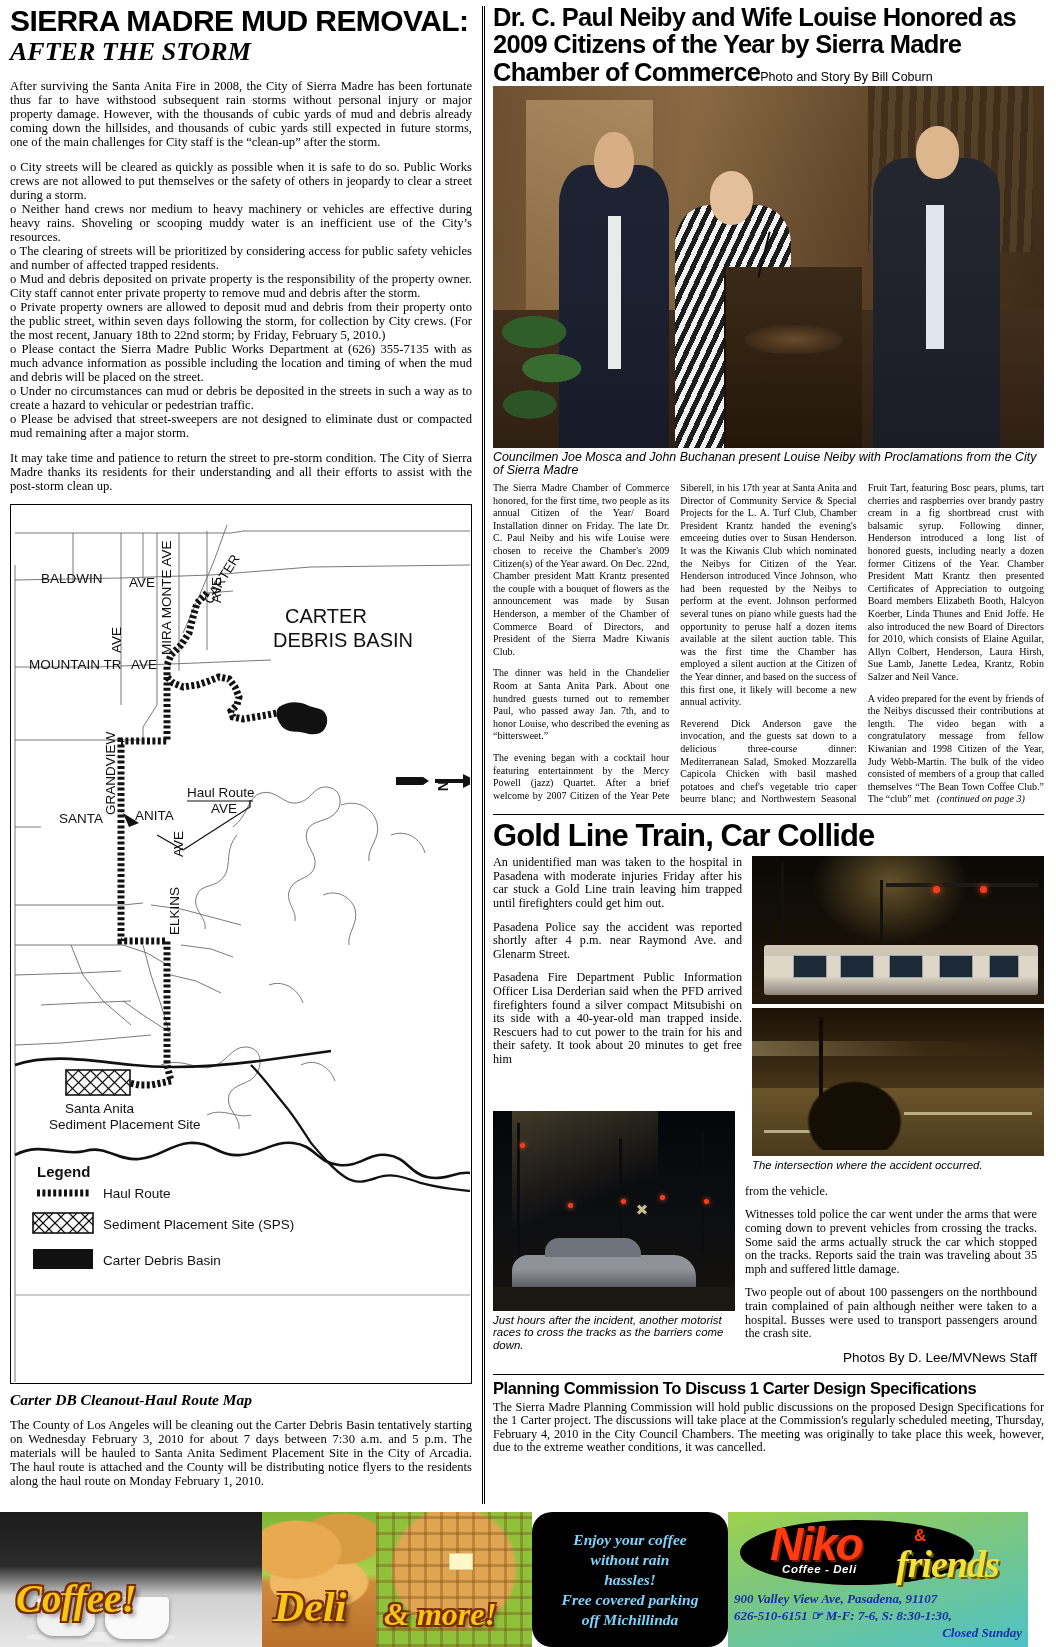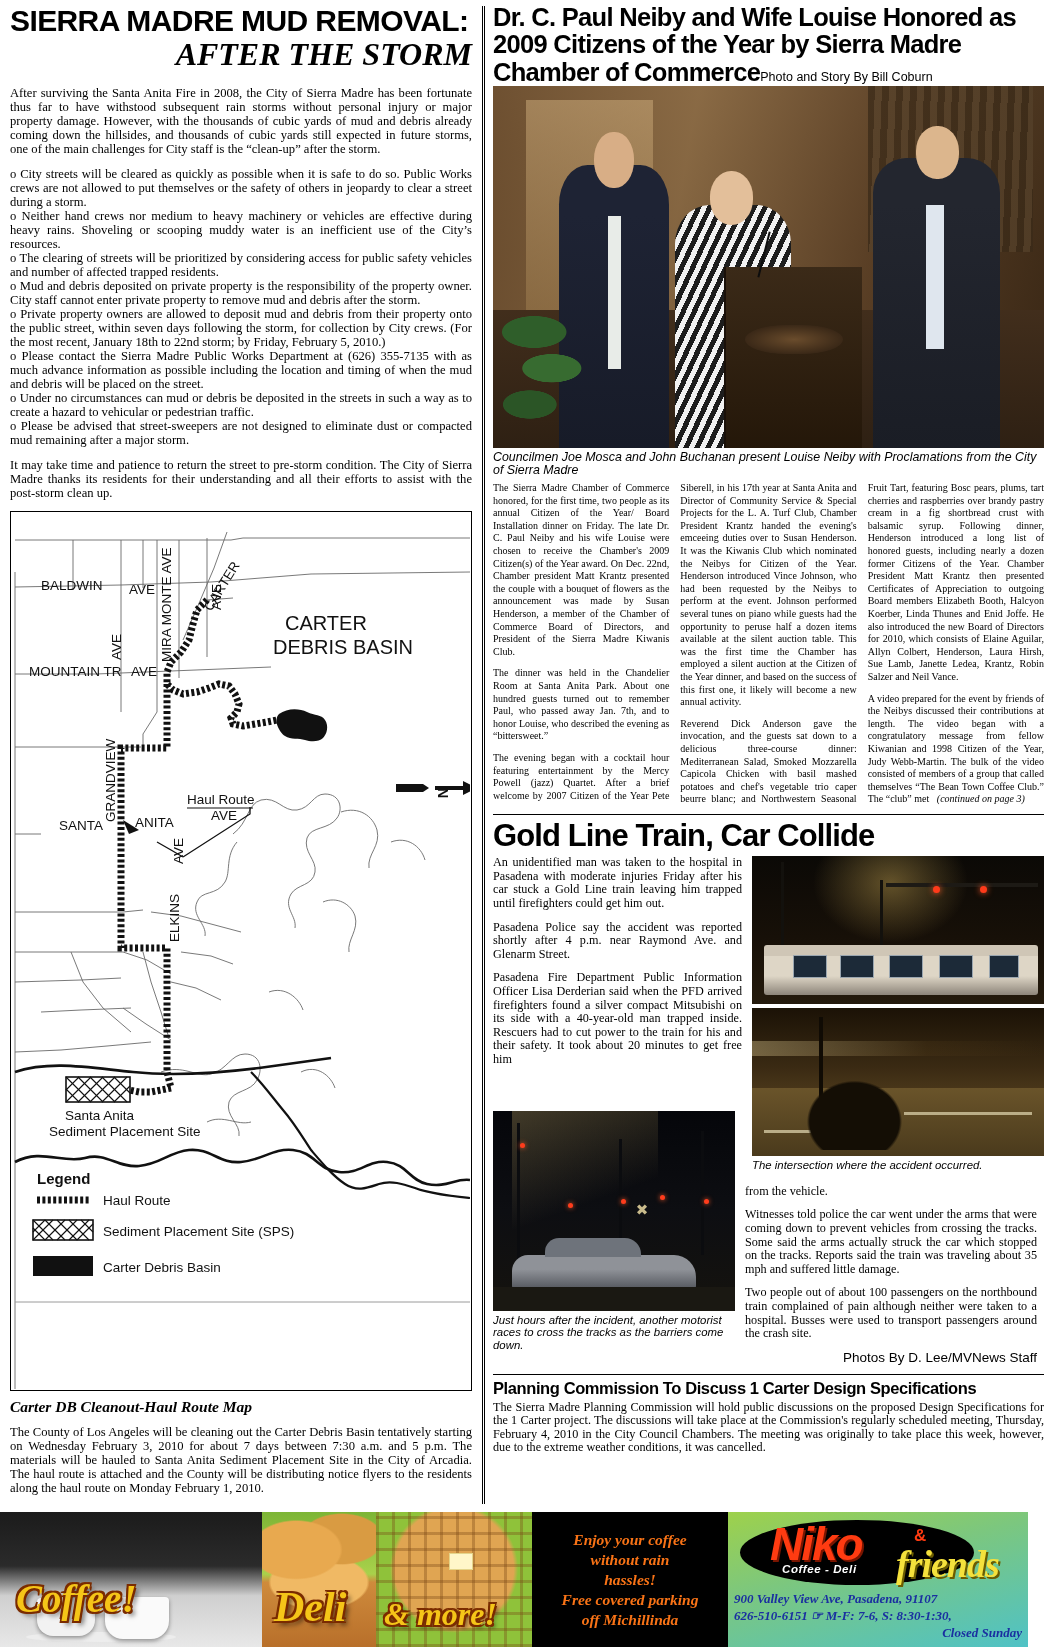--- a/index.html
+++ b/index.html
@@ -21,23 +21,22 @@
   .right-col { width:565px; padding:4px 6px 0 8px; position:relative; }
 
   
   .hl-serif-bold {
     font-family:"Liberation Sans", sans-serif;
     font-weight:bold; font-size:30px; line-height:1.0;
     letter-spacing:-0.6px; margin:0;
   }
   .hl-serif-italic {
     font-family:"Liberation Serif", serif;
-    font-weight:bold; font-style:italic; font-size:32px; line-height:1.05;
+    font-weight:bold; font-style:italic; font-size:26px; line-height:1.05;
     margin:2px 0 0 0;
-    text-align:right;
   }
   .hl-sans {
     font-family:"Liberation Sans", sans-serif;
     font-weight:bold; font-size:25.5px; line-height:1.07;
     letter-spacing:-0.7px; margin:0;
   }
   .byline-sm {
     font-family:"Liberation Sans", sans-serif;
     font-weight:normal; font-size:12.5px; letter-spacing:0;
     vertical-align:baseline;
@@ -265,24 +264,24 @@
        radial-gradient(circle at 50% 42%, #e0a552 0 54%, transparent 58%),
        linear-gradient(180deg,#8fc23a 0%,#8fc23a 100%); }
   .ad-more .butter { position:absolute; left:47%; top:30%; width:24px; height:17px; background:#fff6c9; border:1px solid #e4d48a; }
   .ad-word-more {
     position:absolute; left:8px; bottom:14px; z-index:5;
     font-family:"Liberation Serif", serif; font-style:italic; font-weight:bold;
     font-size:32px; color:#f5c518;
     text-shadow: -2px -2px 0 #7a2b00, 2px -2px 0 #7a2b00, -2px 2px 0 #7a2b00, 2px 2px 0 #7a2b00, 3px 3px 4px rgba(0,0,0,.55);
   }
   .ad-black {
-    width:196px; background:#000; color:#f97316;
+    width:196px; background:#000; color:#7dd3fc;
     display:flex; flex-direction:column; align-items:center; justify-content:center;
     font-family:"Liberation Serif", serif; font-style:italic; font-weight:bold;
-    font-size:15.5px; line-height:20px; text-align:center; padding:0 6px;
+    font-size:15.5px; line-height:20px; text-align:center; padding:0 6px;border-radius:20px;
   }
   .ad-niko {
     width:300px; position:relative; overflow:hidden;
     background:linear-gradient(165deg,#9ed14b 0%,#7cc77e 40%,#4fc2c6 100%);
   }
   .niko-ellipse {
     position:absolute; left:4%; top:6%; width:78%; height:48%;
     background:#000; border-radius:50%;
   }
   .niko-word {

